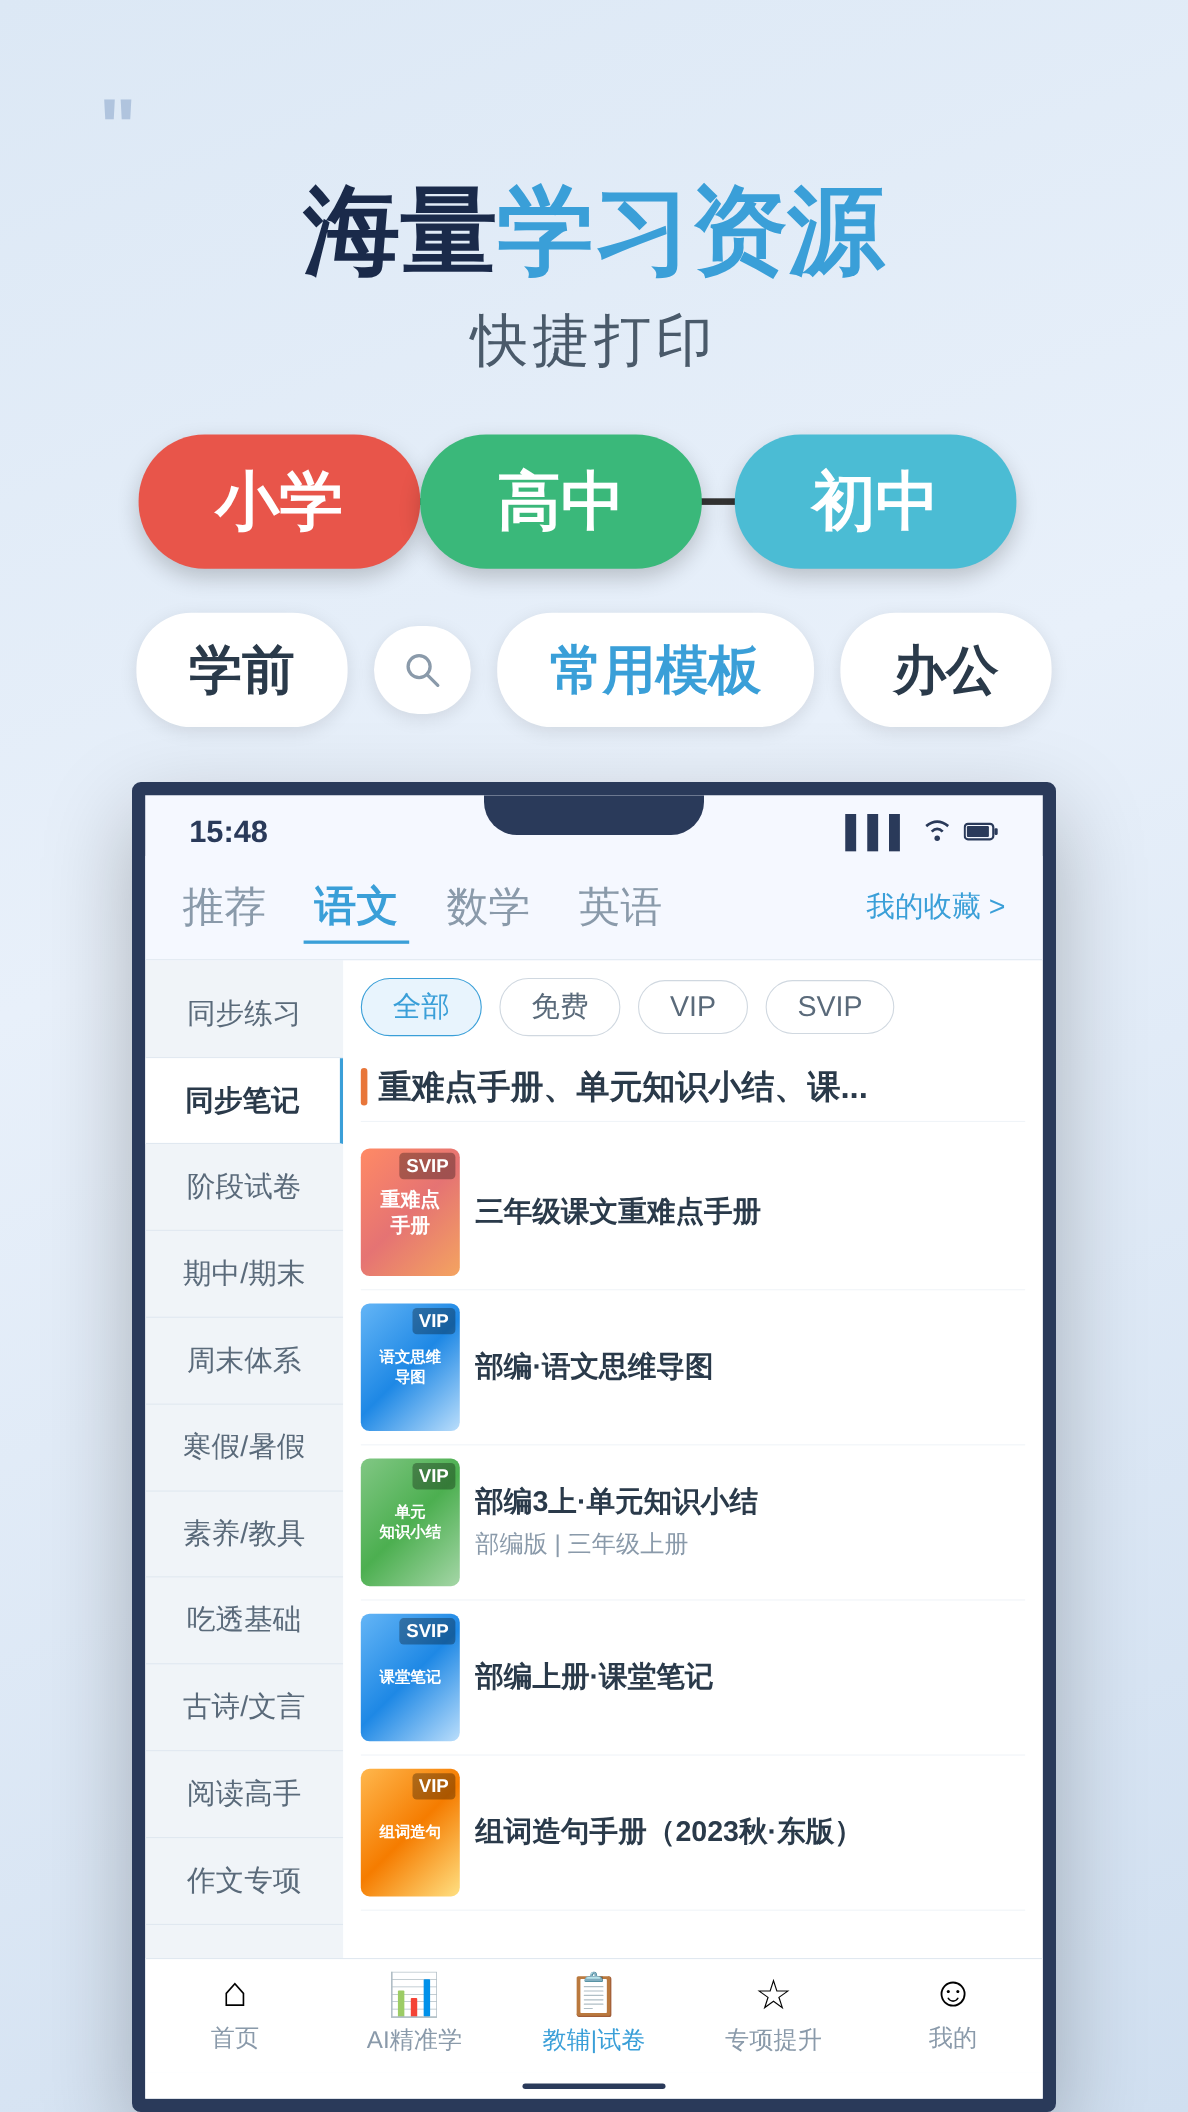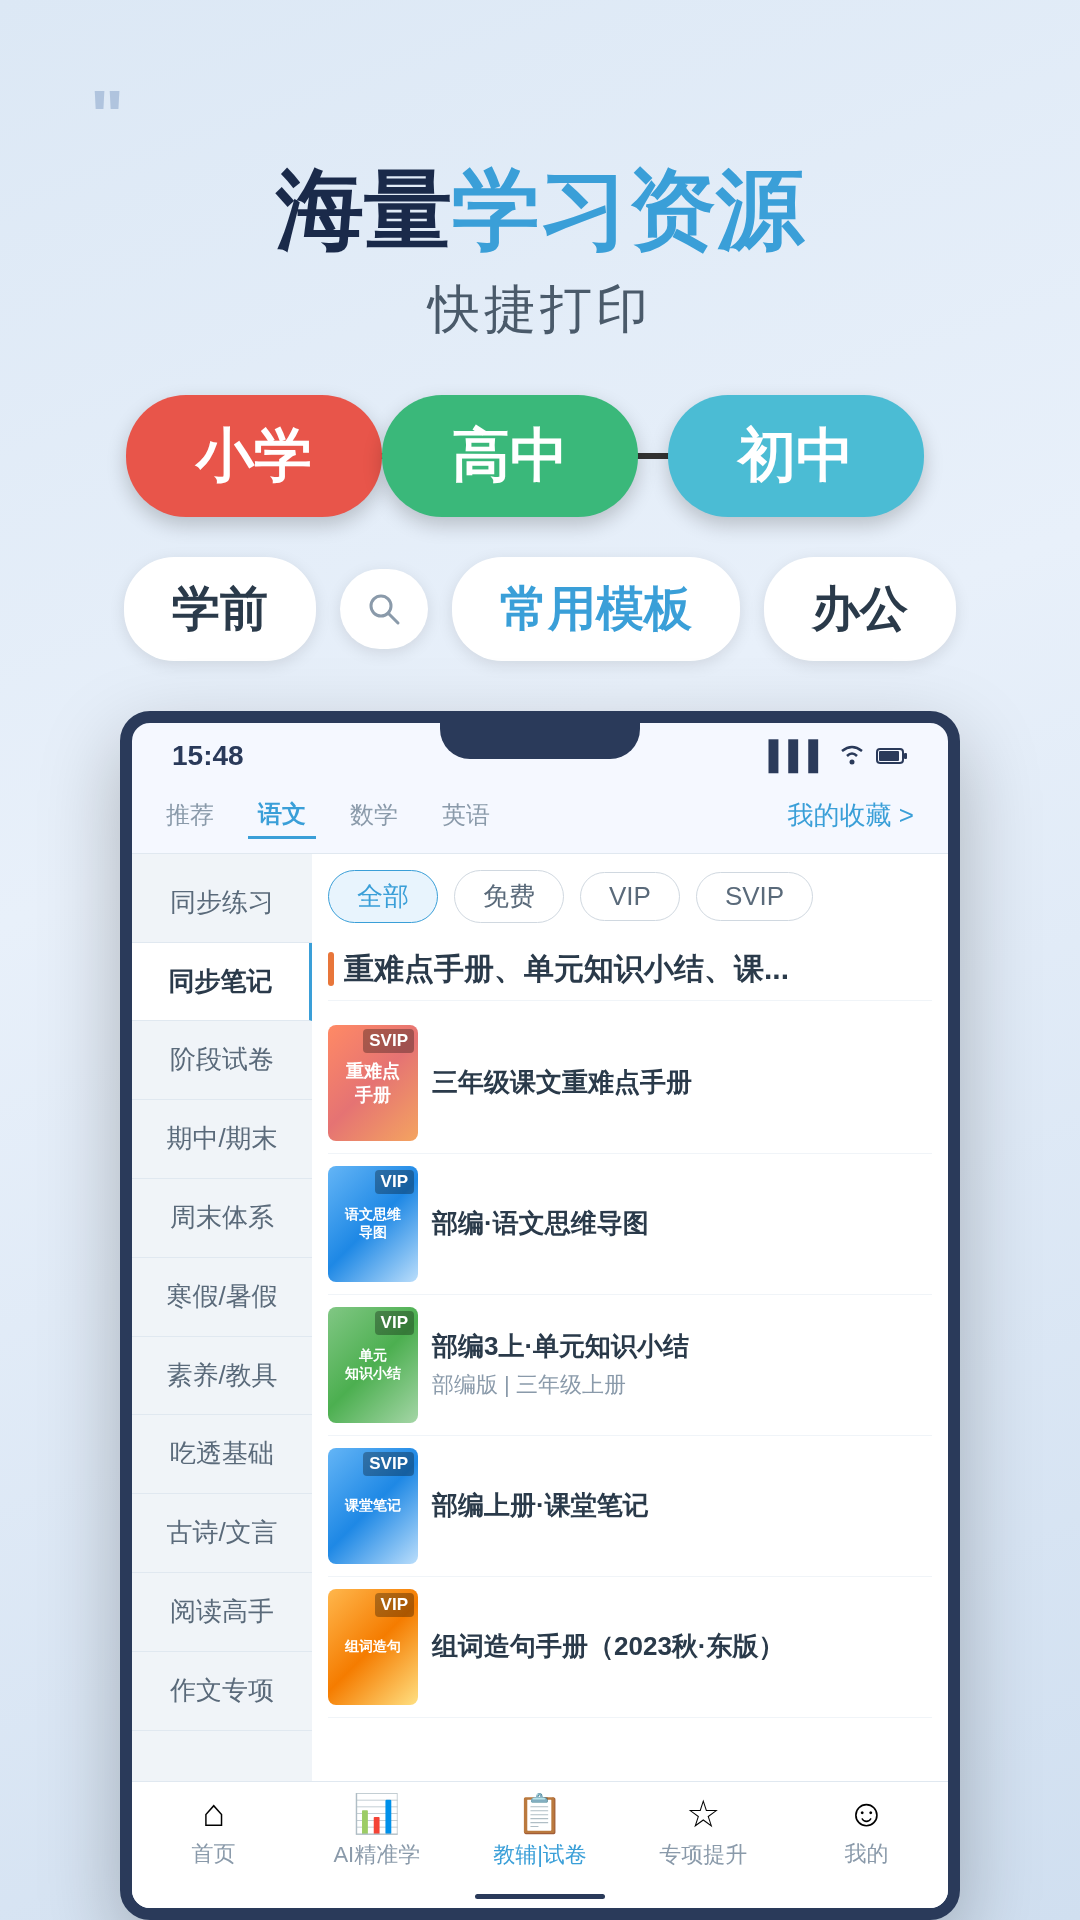--- a/index.html
+++ b/index.html
@@ -111,21 +111,21 @@
       box-shadow: 0 4px 16px rgba(0,0,0,0.1);
       display: flex;
       align-items: center;
     }
 
     
     .phone-frame {
       width: 840px;
       height: 1260px;
       background: #f5f8ff;
-      border-radius: 30px;
+      border-radius: 8px;
       border: 12px solid #2a3a5a;
       overflow: hidden;
       position: relative;
       box-shadow: 0 30px 80px rgba(0,0,0,0.25);
       margin-top: 20px;
     }
     .phone-notch {
       position: absolute;
       top: 0;
       left: 50%;
@@ -161,21 +161,21 @@
     
     .tabs-row {
       display: flex;
       align-items: center;
       padding: 14px 24px;
       gap: 24px;
       background: #f5f8ff;
       border-bottom: 1px solid #e0e8f0;
     }
     .tab-item {
-      font-size: 24px;
+      font-size: 38px;
       color: #8a9aaa;
       padding: 6px 10px;
       cursor: pointer;
     }
     .tab-item.active {
       color: #3a9fd8;
       border-bottom: 3px solid #3a9fd8;
       font-weight: 700;
     }
     .my-collect {

